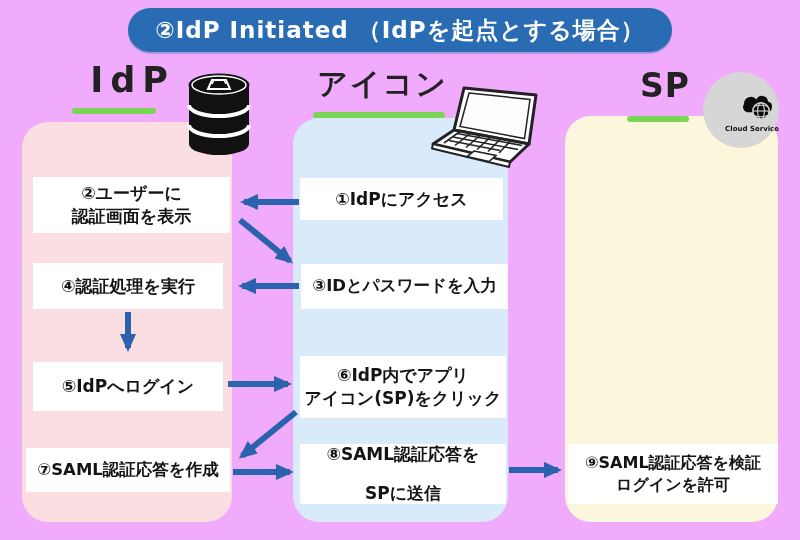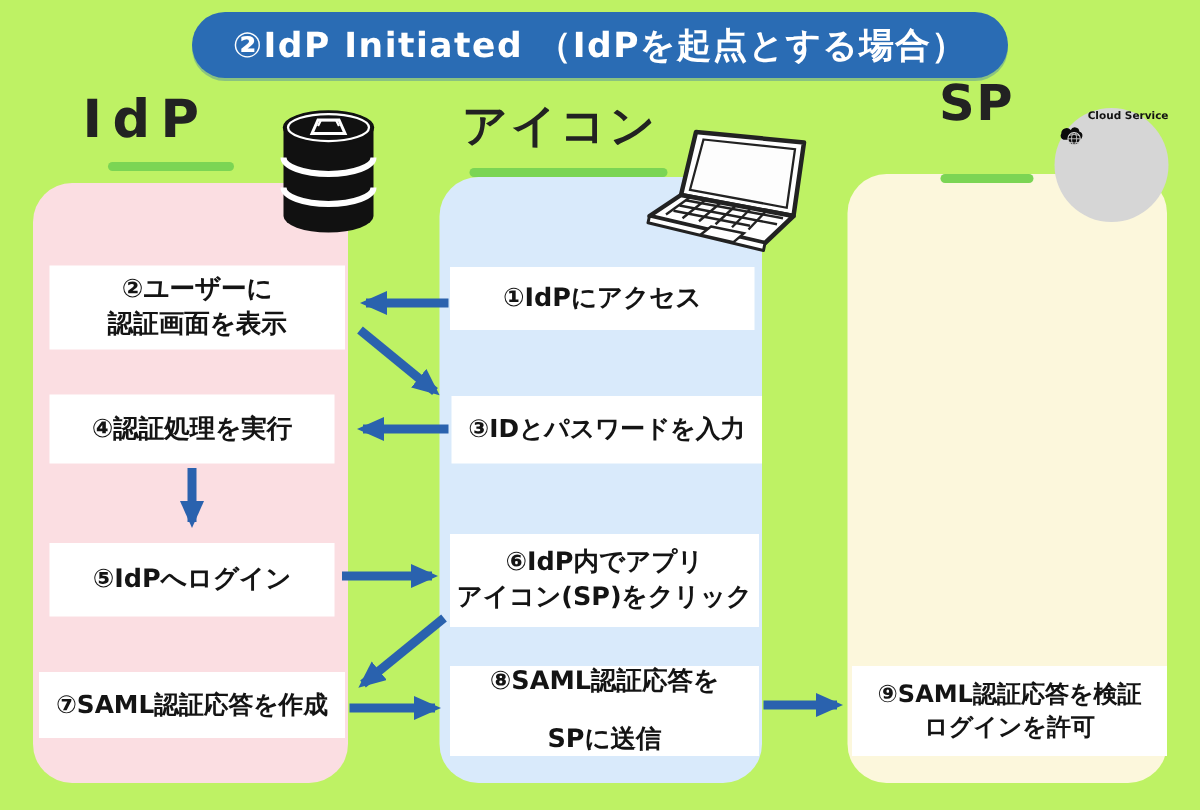--- a/index.html
+++ b/index.html
@@ -1,38 +1,38 @@
 <!DOCTYPE html>
 <html style="--title-blue: #2a6cb4; --arrow-blue: #2a62ae; --lane-pink: #fbdee2; --lane-blue: #d9eafb; --lane-yellow: #fcf7dc; --underline-green: #7bd554; --icon-gray: #d6d6d6; --text-dark: #1a1a1a;"><head>
 <meta charset="utf-8">
 <style>
   * { margin:0; padding:0; box-sizing:border-box; }
   html,body { background:#fff; }
   body { font-family:"DejaVu Sans","Liberation Sans",sans-serif; }
   .canvas {
-    position:relative; width:800px; height:540px; background:#bef264;
+    position:relative; width:800px; height:540px; background:#f0abfc;
     overflow:hidden; color:var(--text-dark,#1a1a1a);
   }
   .title-pill {
     position:absolute; left:128px; top:8px; width:544px; height:44px;
     background:var(--title-blue,#2a6cb4); border-radius:24px;
     color:#fff; font-weight:700; font-size:23px;
     display:flex; align-items:center; justify-content:center;
     letter-spacing:1px; box-shadow:0 2px 0 rgba(42,108,180,.35);
   }
   .lane { position:absolute; border-radius:26px; }
   .lane-idp  { left:22px;  top:122px; width:210px; height:400px; background:var(--lane-pink,#fbdee2); }
   .lane-user { left:293px; top:118px; width:215px; height:404px; background:var(--lane-blue,#d9eafb); }
   .lane-sp   { left:565px; top:116px; width:213px; height:406px; background:var(--lane-yellow,#fcf7dc); }
   .hdr {
-    position:absolute; font-weight:800; color:#222; text-align:left; white-space:nowrap;
+    position:absolute; font-weight:800; color:#222; text-align:right; white-space:nowrap;
   }
   .hdr-idp  { left:55px;  top:60px; width:120px; font-size:35px; letter-spacing:7px; }
   .hdr-user { left:308px; top:64px; width:140px; font-size:30px; letter-spacing:2px; }
-  .hdr-sp   { left:626px; top:49px; width:64px;  font-size:33px; letter-spacing:1px; }
+  .hdr-sp   { left:626px; top:66px; width:64px;  font-size:33px; letter-spacing:1px; }
   .underline { position:absolute; height:6px; border-radius:3px; background:var(--underline-green,#7bd554); }
   .ul-idp  { left:72px;  top:108px; width:84px; }
   .ul-user { left:313px; top:112px; width:132px; }
   .ul-sp   { left:627px; top:116px; width:62px; }
   .step-box {
     position:absolute; background:#fff; display:flex; flex-direction:column;
     align-items:center; justify-content:center; text-align:center;
     font-weight:700; font-size:17px; line-height:1.35; color:#141414;
   }
   .step-box span { display:block; white-space:nowrap; }
@@ -46,21 +46,21 @@
   .box-s8 { left:300px; top:444px; width:206px; height:60px;gap:16px; }
   .box-s9 { left:568px; top:444px; width:210px; height:60px; font-size:16px; }
   .arrow-layer { position:absolute; left:0; top:0; width:800px; height:540px; pointer-events:none; }
   .arrow-layer line { stroke:var(--arrow-blue,#2a62ae); stroke-width:6; }
   .arrow-layer .head { fill:var(--arrow-blue,#2a62ae); }
   .icon-db { position:absolute; left:186px; top:72px; }
   .icon-laptop { position:absolute; left:430px; top:80px; }
   .cloud-badge {
     position:absolute; left:703px; top:72px; width:76px; height:76px;
     border-radius:50%; background:var(--icon-gray,#d6d6d6);
-    display:flex; align-items:flex-start; justify-content:center;
+    display:flex; flex-direction:column; align-items:flex-end; justify-content:center;
   }
   .cloud-badge .cloud-label {
     font-size:7px; font-weight:700; color:#111; margin-top:1px; white-space:nowrap;
   }
 </style>
 </head>
 <body>
 
 <div class="canvas">
 

